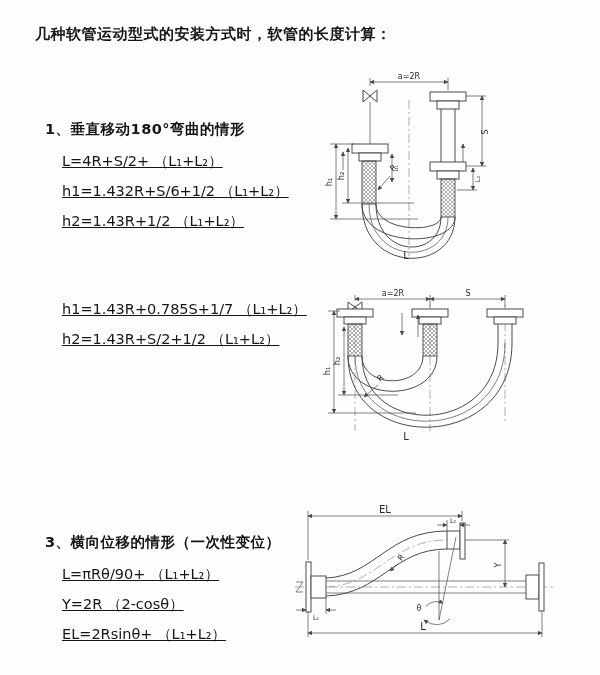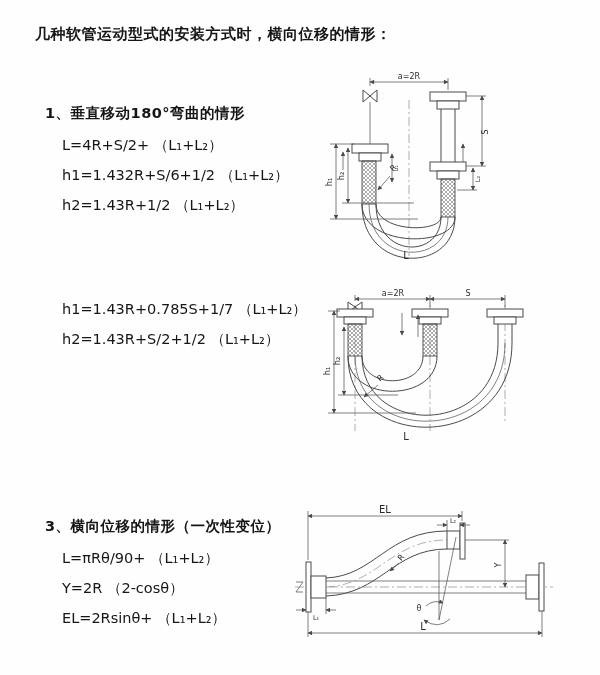--- a/index.html
+++ b/index.html
@@ -4,39 +4,39 @@
 <style>
   html,body{margin:0;padding:0;background:#ffffff;}
   .canvas{
     position:relative;width:600px;height:675px;background:#fefefe;overflow:hidden;
     font-family:"DejaVu Sans","Liberation Sans",sans-serif;color:#161616;
   }
   .title{
     position:absolute;left:35px;top:25px;font-size:15px;font-weight:700;letter-spacing:.5px;
   }
   .sec{position:absolute;left:45px;width:270px;}
-  .sec h2{font-size:14.5px;font-weight:700;margin:0 0 13px;letter-spacing:.5px;}
-  .sec p{font-size:14.5px;font-weight:400;margin:0 0 13px;padding-left:17px;height:17px;white-space:nowrap;}
+  .sec h2{font-size:14.5px;font-weight:700;margin:16px 0 13px;letter-spacing:.5px;}
+  .sec p{font-size:14.5px;font-weight:400;margin:0 0 13px;padding-left:17px;height:17px;white-space:nowrap;text-decoration:underline;}
   .diag{position:absolute;}
   
   .ln{stroke:#4a4a4a;stroke-width:1;fill:none;}
   .thin{stroke-width:.7;}
   .dim{stroke:#555;stroke-width:.75;fill:none;}
   .cl{stroke:#8d8d8d;stroke-width:.7;fill:none;stroke-dasharray:9 3 2 3;}
   .fit{fill:#ffffff;stroke:#4a4a4a;stroke-width:1;}
   .lbl{font:8px "DejaVu Sans",sans-serif;fill:#2b2b2b;}
   .sm{font-size:6.5px;}
   .big{font-size:10px;}
 </style>
 </head>
 <body>
 
 <div class="canvas">
 
-  <div class="title">几种软管运动型式的安装方式时，横向位移的情形：</div>
+  <div class="title">几种软管运动型式的安装方式时，软管的长度计算：</div>
 
   <section class="sec" style="top:104px">
     <h2>1、垂直移动180°弯曲的情形</h2>
     <p>L=4R+S/2+ （L₁+L₂）</p>
     <p>h1=1.432R+S/6+1/2 （L₁+L₂）</p>
     <p>h2=1.43R+1/2 （L₁+L₂）</p>
   </section>
 
   <section class="sec" style="top:300px">
     <p>h1=1.43R+0.785S+1/7 （L₁+L₂）</p>

